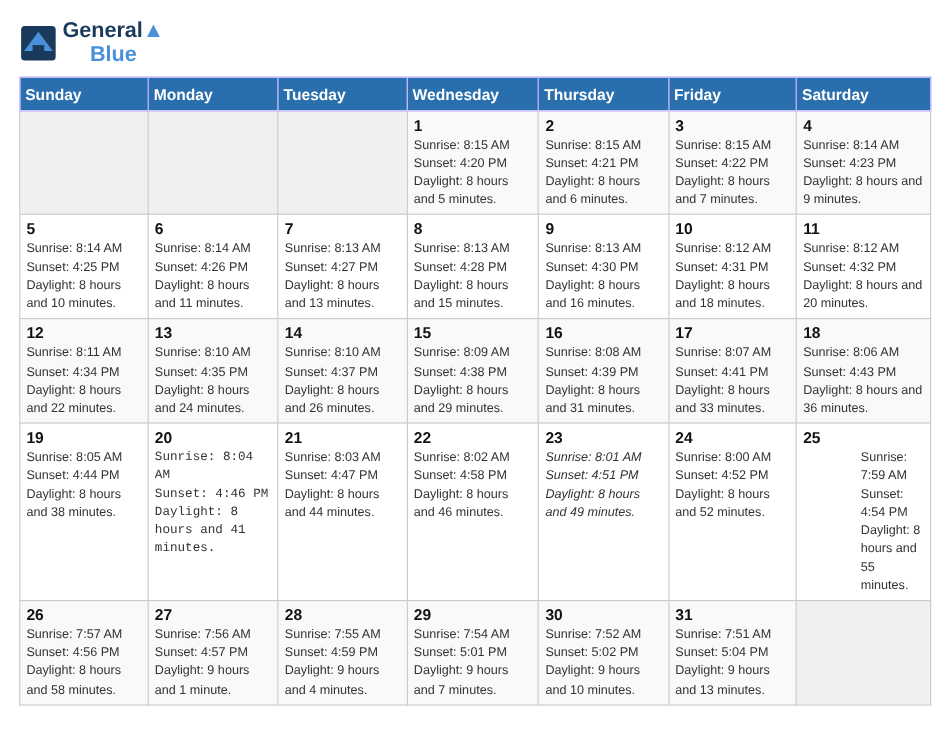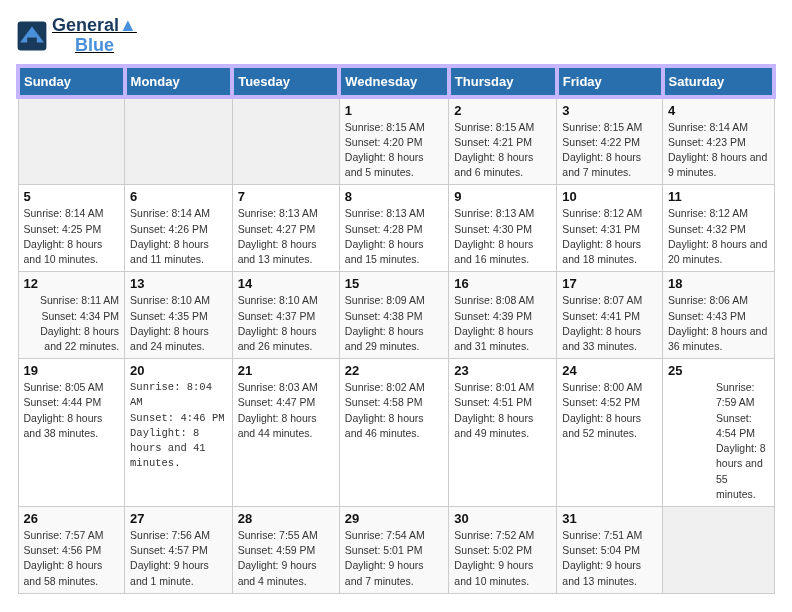--- a/index.html
+++ b/index.html
@@ -12,21 +12,20 @@
     }
     .header {
       display: flex;
       justify-content: space-between;
       align-items: flex-start;
       margin-bottom: 8px;
     }
     .logo {
       display: flex;
       align-items: center;
-      text-decoration: underline;
     }
     .logo-text {
       font-size: 18px;
       font-weight: bold;
       color: #1a3a5c;
       line-height: 1.1;
     }
     .logo-text span {
       color: #4a90d9;
     }
@@ -52,21 +51,21 @@
       border-collapse: collapse;
       font-size: 11px;
     }
     thead tr th {
       background: #2a6fad;
       color: #fff;
       padding: 6px 4px;
       text-align: left;
       font-size: 13px;
       font-weight: bold;
-      border: 4px solid #c4b5fd;
+      border: 1px solid #c4b5fd;
     }
     tbody tr td {
       border: 1px solid #ccc;
       vertical-align: top;
       padding: 4px 5px;
       width: 113px;
       min-height: 80px;
       background: #fff;
     }
     tbody tr:nth-child(odd) td {
@@ -191,21 +190,21 @@
         <td>
           <span class="day-num">11</span>
           <div class="day-info" style="white-space: pre-line;">Sunrise: 8:12 AM
 Sunset: 4:32 PM
 Daylight: 8 hours and 20 minutes.</div>
         </td>
       </tr>
       <tr>
         <td>
           <span class="day-num">12</span>
-          <div class="day-info" style="white-space: pre-line; text-align: right;">Sunrise: 8:11 AM
+          <div class="day-info" style="white-space: pre-line;">Sunrise: 8:11 AM
 Sunset: 4:34 PM
 Daylight: 8 hours and 22 minutes.</div>
         </td>
         <td>
           <span class="day-num">13</span>
           <div class="day-info" style="white-space: pre-line;">Sunrise: 8:10 AM
 Sunset: 4:35 PM
 Daylight: 8 hours and 24 minutes.</div>
         </td>
         <td>
@@ -259,21 +258,21 @@
 Daylight: 8 hours and 44 minutes.</div>
         </td>
         <td>
           <span class="day-num">22</span>
           <div class="day-info" style="white-space: pre-line;">Sunrise: 8:02 AM
 Sunset: 4:58 PM
 Daylight: 8 hours and 46 minutes.</div>
         </td>
         <td>
           <span class="day-num">23</span>
-          <div class="day-info" style="white-space: pre-line;">Sunrise: 8:01 AM
+          <div class="day-info" style="white-space: pre-line; font-style: italic;">Sunrise: 8:01 AM
 Sunset: 4:51 PM
 Daylight: 8 hours and 49 minutes.</div>
         </td>
         <td>
           <span class="day-num">24</span>
           <div class="day-info" style="white-space: pre-line;">Sunrise: 8:00 AM
 Sunset: 4:52 PM
 Daylight: 8 hours and 52 minutes.</div>
         </td>
         <td>

